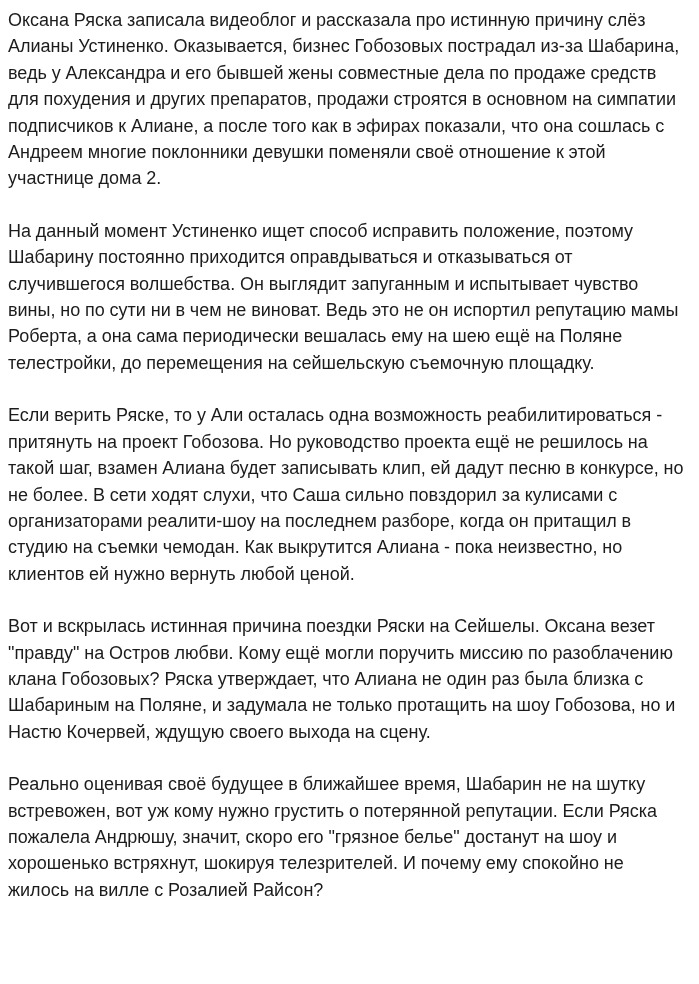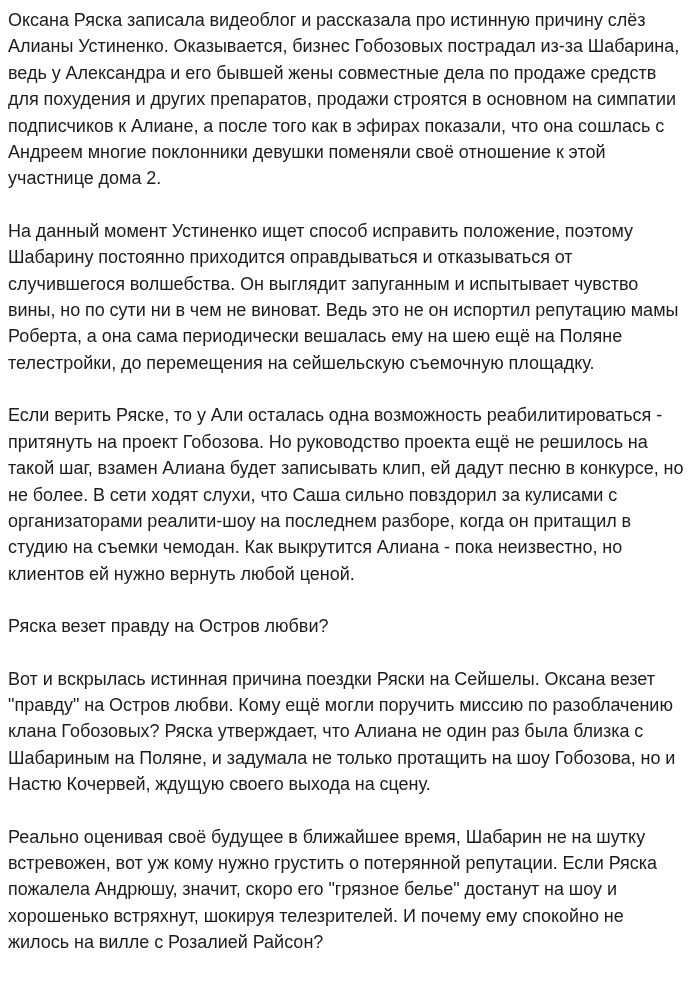--- a/index.html
+++ b/index.html
@@ -58,19 +58,18 @@
 </head>
 <body>
 
 <div class="page">
 
 
   <div class="article-body">
     <p>Оксана Ряска записала видеоблог и рассказала про истинную причину слёз Алианы Устиненко. Оказывается, бизнес Гобозовых пострадал из-за Шабарина, ведь у Александра и его бывшей жены совместные дела по продаже средств для похудения и других препаратов, продажи строятся в основном на симпатии подписчиков к Алиане, а после того как в эфирах показали, что она сошлась с Андреем многие поклонники девушки поменяли своё отношение к этой участнице дома 2.</p>
     <p>На данный момент Устиненко ищет способ исправить положение, поэтому Шабарину постоянно приходится оправдываться и отказываться от случившегося волшебства. Он выглядит запуганным и испытывает чувство вины, но по сути ни в чем не виноват. Ведь это не он испортил репутацию мамы Роберта, а она сама периодически вешалась ему на шею ещё на Поляне телестройки, до перемещения на сейшельскую съемочную площадку.</p>
     <p>Если верить Ряске, то у Али осталась одна возможность реабилитироваться - притянуть на проект Гобозова. Но руководство проекта ещё не решилось на такой шаг, взамен Алиана будет записывать клип, ей дадут песню в конкурсе, но не более. В сети ходят слухи, что Саша сильно повздорил за кулисами с организаторами реалити-шоу на последнем разборе, когда он притащил в студию на съемки чемодан. Как выкрутится Алиана - пока неизвестно, но клиентов ей нужно вернуть любой ценой.</p>
-    <p>Ряска везет правду на Остров любви?</p>
     <p>Вот и вскрылась истинная причина поездки Ряски на Сейшелы. Оксана везет "правду" на Остров любви. Кому ещё могли поручить миссию по разоблачению клана Гобозовых? Ряска утверждает, что Алиана не один раз была близка с Шабариным на Поляне, и задумала не только протащить на шоу Гобозова, но и Настю Кочервей, ждущую своего выхода на сцену.</p>
     <p class="no-gap">Реально оценивая своё будущее в ближайшее время, Шабарин не на шутку встревожен, вот уж кому нужно грустить о потерянной репутации. Если Ряска пожалела Андрюшу, значит, скоро его "грязное белье" достанут на шоу и хорошенько встряхнут, шокируя телезрителей. И почему ему спокойно не жилось на вилле с Розалией Райсон?</p>
 
   </div>
 
 </div>
 
 </body></html>

